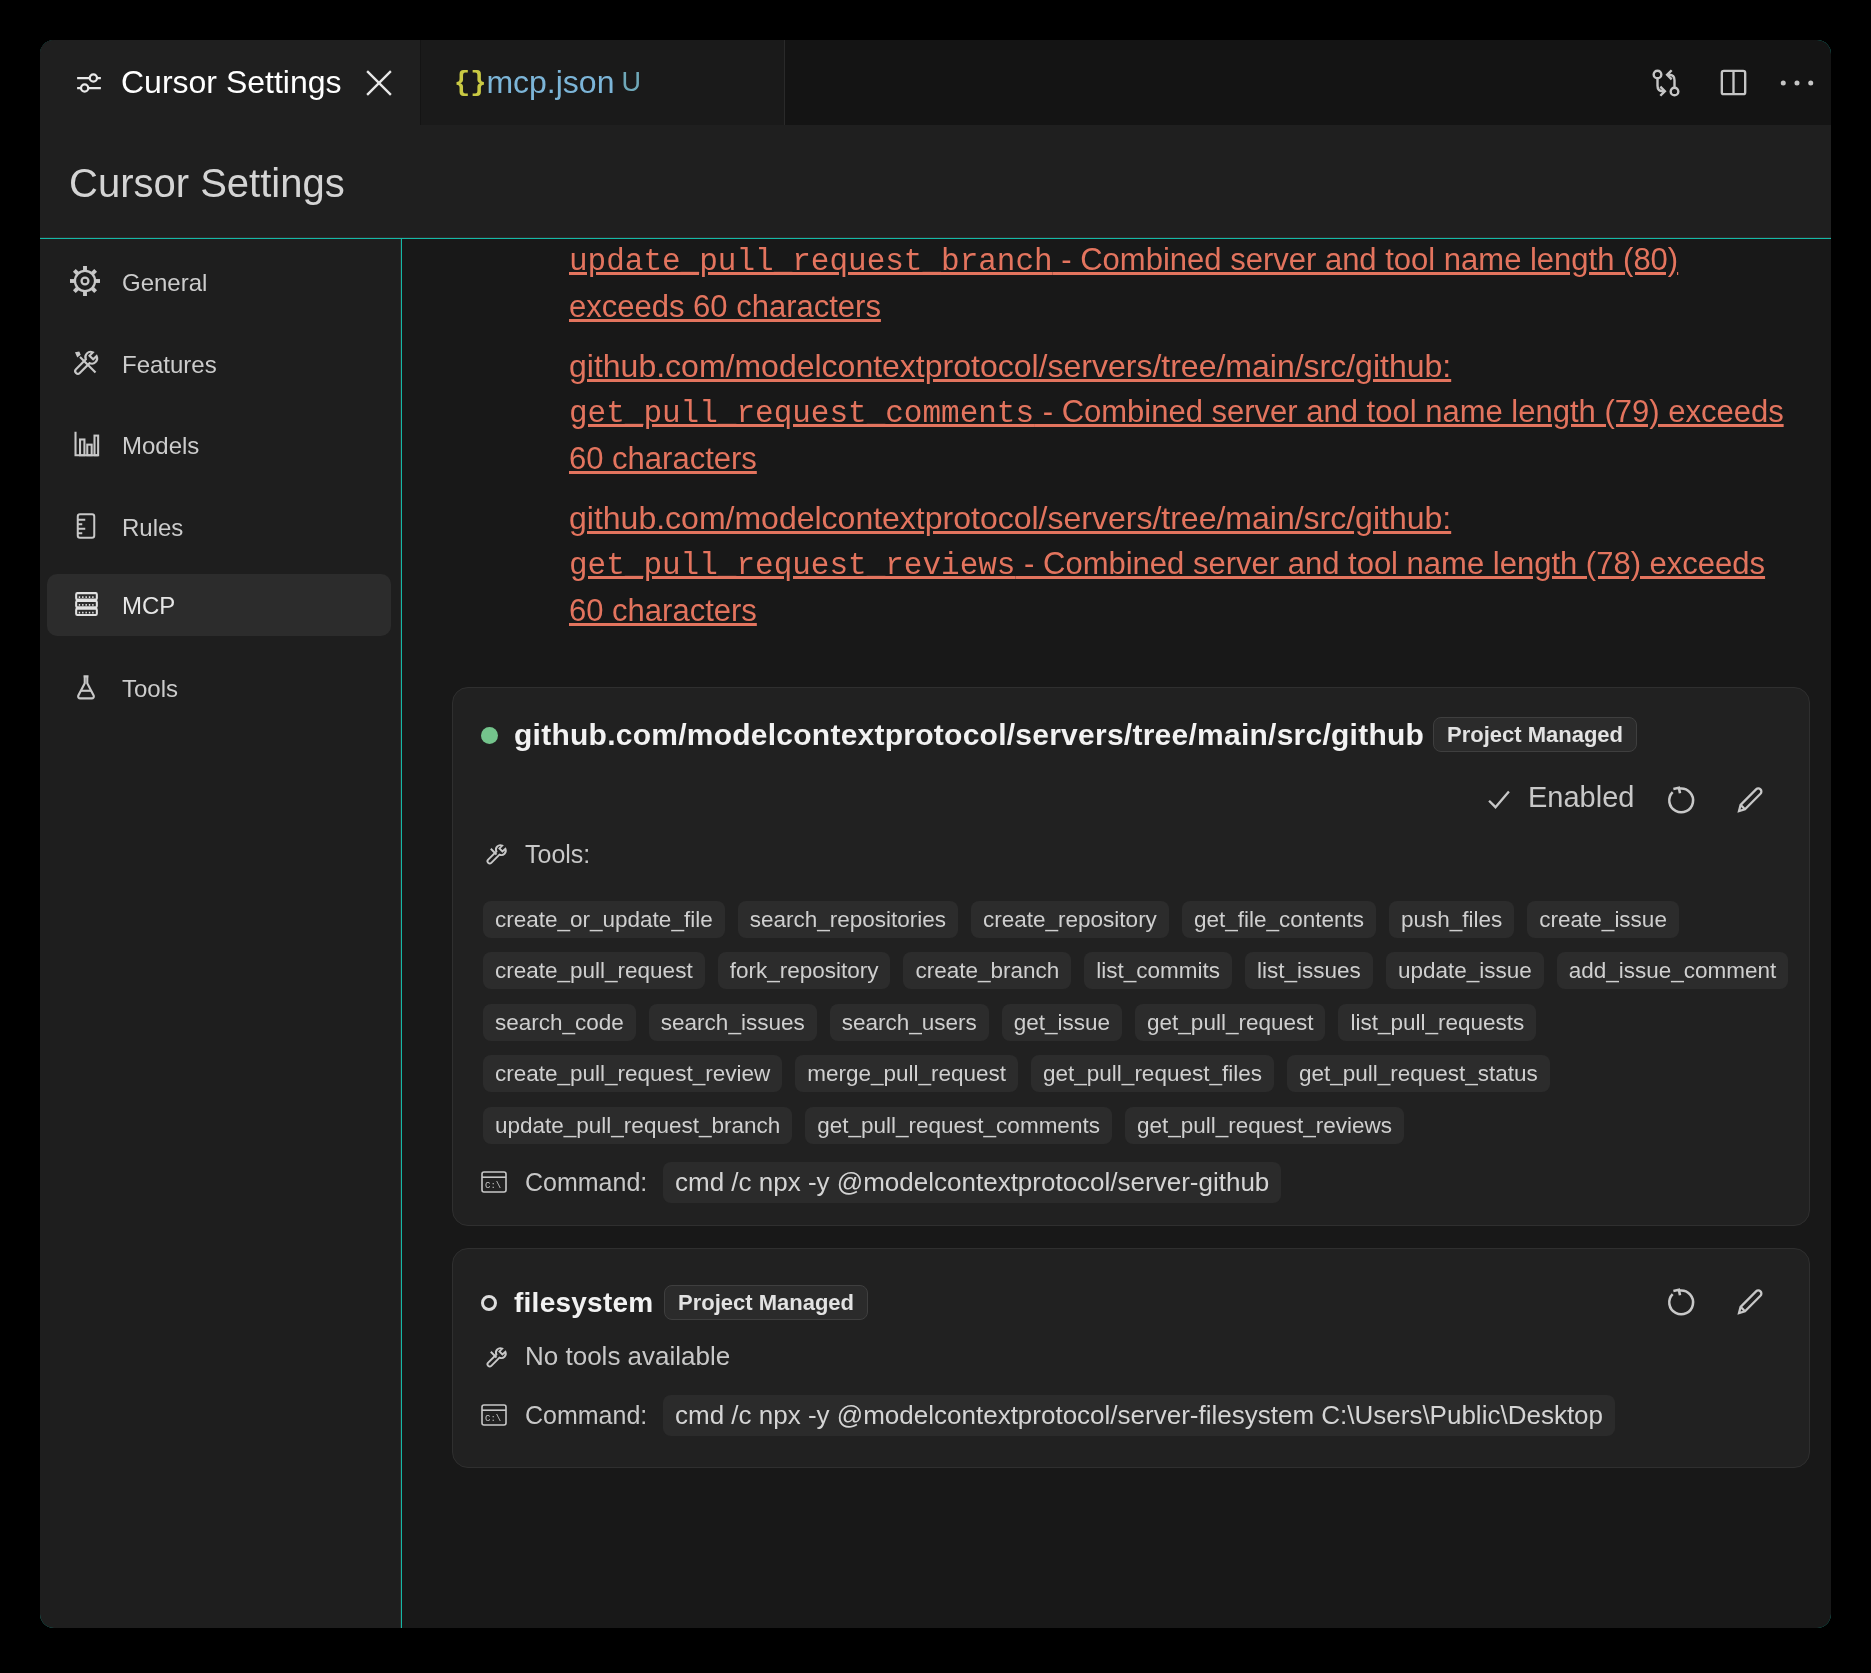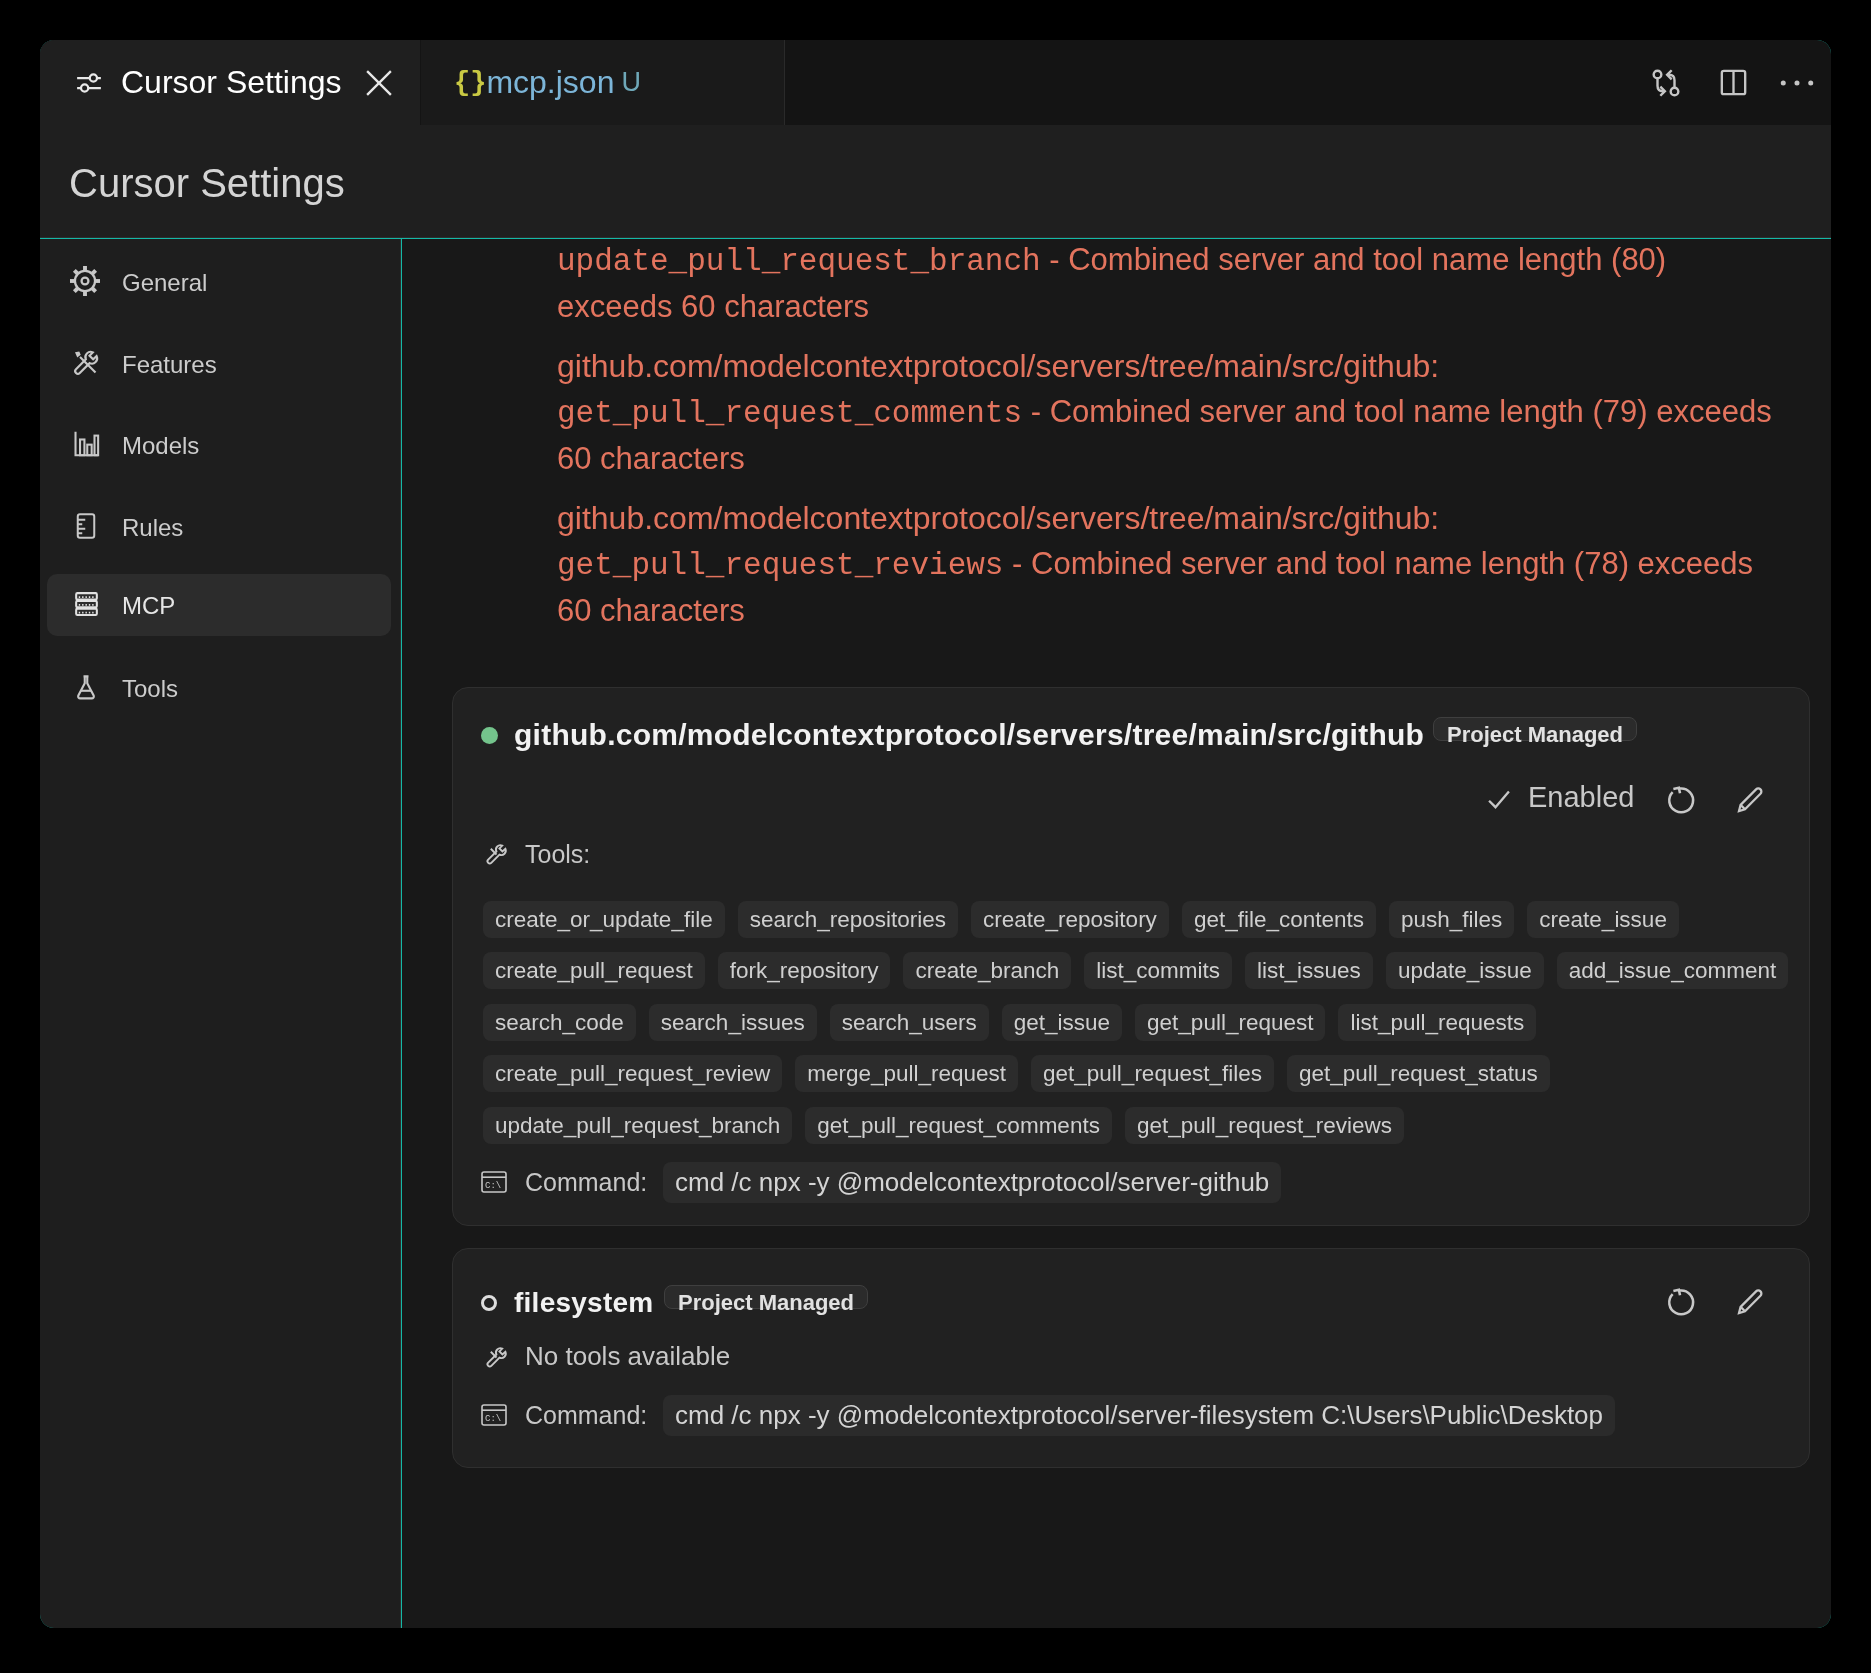--- a/index.html
+++ b/index.html
@@ -27,32 +27,32 @@
   .srow { position:absolute; left:0; width:100%; height:64px; }
   .srow .sicon { position:absolute; left:31px; top:50%; transform:translateY(-50%); }
   .srow .slab { position:absolute; left:82px; top:50%; transform:translateY(calc(-50% + 2px));
                 font-size:24px; color:#cccccc; }
   #mcprow-bg { position:absolute; left:7px; width:344px; height:62px; top:335px;
                background:#2c2c2c; border-radius:10px; }
   
   #main { position:absolute; left:362px; top:199px; right:0; bottom:0; background:#181818; }
   #errors { position:absolute; left:151px; top:-2px; width:1280px; color:#e3745e;
             font-size:31px; line-height:45px; }
-  #errors p { margin:0 0 15px 4px; }
+  #errors p { margin:0 0 15px 16px;text-decoration:underline; }
   #errors .url { font-size:32px; }
   #errors .mono { font-family:"Liberation Mono", monospace; font-size:31px; }
   .card { position:absolute; left:50px; width:1358px; background:#212121;
           border:1px solid #2f2f2f; border-radius:16px; }
   #card1 { top:448px; height:539px; }
   #card2 { top:1009px; height:220px; }
   .gdot { position:absolute; left:28px; top:39px; width:17px; height:17px; border-radius:50%;
           background:#74c48c; }
   .odot { position:absolute; width:16px; height:16px; border-radius:50%; border:3px solid #dddddd; }
   .ctitle { position:absolute; left:61px; font-size:30px; font-weight:bold; color:#f2f2f2; white-space:nowrap; letter-spacing:0.25px; }
-  .badge { position:absolute; height:24px; line-height:33px; background:#2b2b2b;
+  .badge { position:absolute; height:35px; line-height:33px; background:#2b2b2b;
            border:1px solid #3f3f3f; border-radius:8px; padding:0 13px;
            font-size:22px; font-weight:bold; color:#e2e2e2; white-space:nowrap; }
   .glabel { position:absolute; font-size:25px; color:#c8c8c8; white-space:nowrap; }
   .chiprow { position:absolute; left:30px; display:flex; gap:13px; }
   .chip { height:37px; line-height:37px; background:#2c2c2c; border-radius:8px;
           padding:0 12px; font-size:22.5px; color:#cfcfcf; white-space:nowrap; }
   .cmdchip { position:absolute; left:210px; height:41px; line-height:41px; background:#2b2b2b;
              border-radius:8px; padding:0 12px; font-size:26px; color:#d4d4d4; white-space:nowrap; }
   .disbox { position:absolute; left:1010px; top:21px; width:184px; height:71px;
             border:6px solid #d24b1e; border-radius:14px; }

